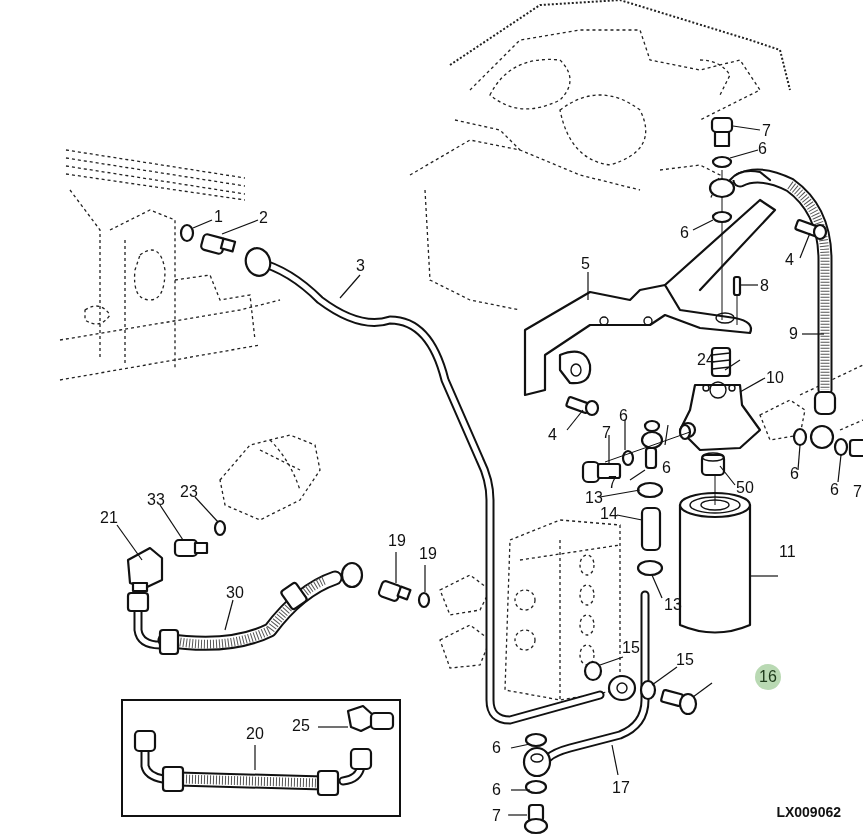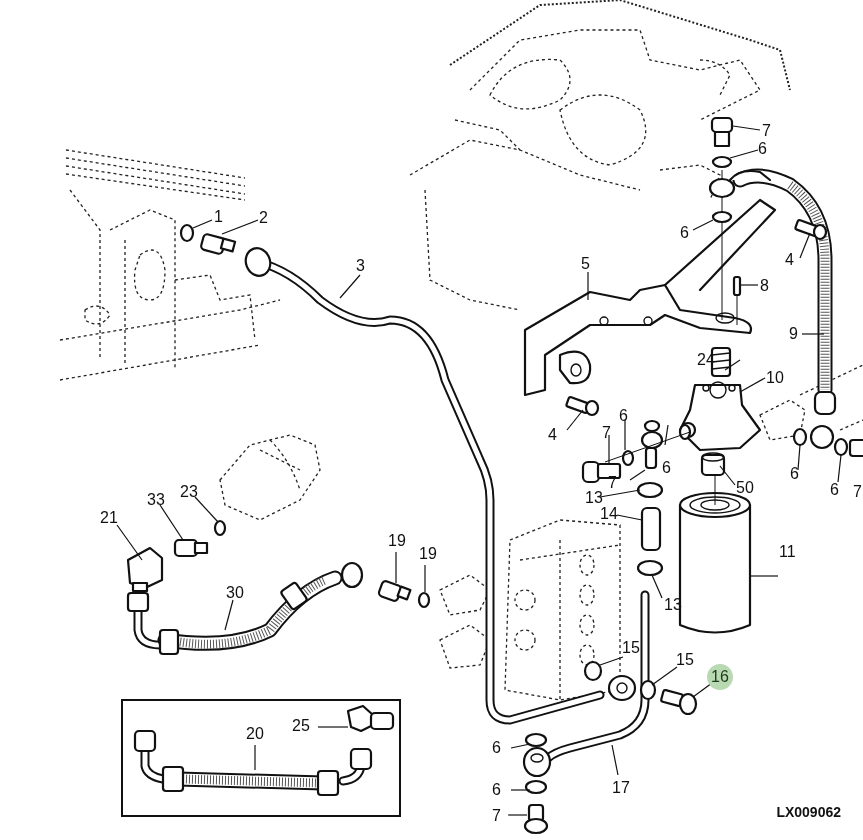--- a/index.html
+++ b/index.html
@@ -12,21 +12,21 @@
   .part-thin { fill:none; stroke:#111; stroke-width:1.4; }
   .tube-outer { fill:none; stroke:#111; stroke-width:9; stroke-linecap:round; stroke-linejoin:round; }
   .tube-inner { fill:none; stroke:#fff; stroke-width:5; stroke-linecap:round; stroke-linejoin:round; }
   .hose-outer { fill:none; stroke:#111; stroke-width:15; stroke-linecap:round; stroke-linejoin:round; }
   .hose-inner { fill:none; stroke:#fff; stroke-width:11; stroke-linecap:round; stroke-linejoin:round; }
   .hose-tex { fill:none; stroke:#555; stroke-width:9; stroke-dasharray:1 2; stroke-linecap:butt; }
   .leader { stroke:#111; stroke-width:1.2; fill:none; }
   .axis { stroke:#111; stroke-width:1; fill:none; }
   .callout { position:absolute; font-size:16px; color:#111; line-height:1; white-space:nowrap; }
   .callout.hl { background:#b9d9b3; border-radius:50%; width:26px; height:26px;
-                display:flex; align-items:center; justify-content:center; color:#1d3a1a; }
+                display:flex; align-items:center; justify-content:center; color:#1d3a1a;margin-left:48px; }
   .ref { position:absolute; right:22px; bottom:20px; font-weight:bold; font-size:14px; color:#111; }
   .inset { position:absolute; left:121px; top:699px; width:280px; height:118px;
            border:2px solid #111; box-sizing:border-box; }
 </style>
 </head>
 <body>
 
 <svg id="diagram" viewBox="0 0 863 840" xmlns="http://www.w3.org/2000/svg">
 
   <g>

